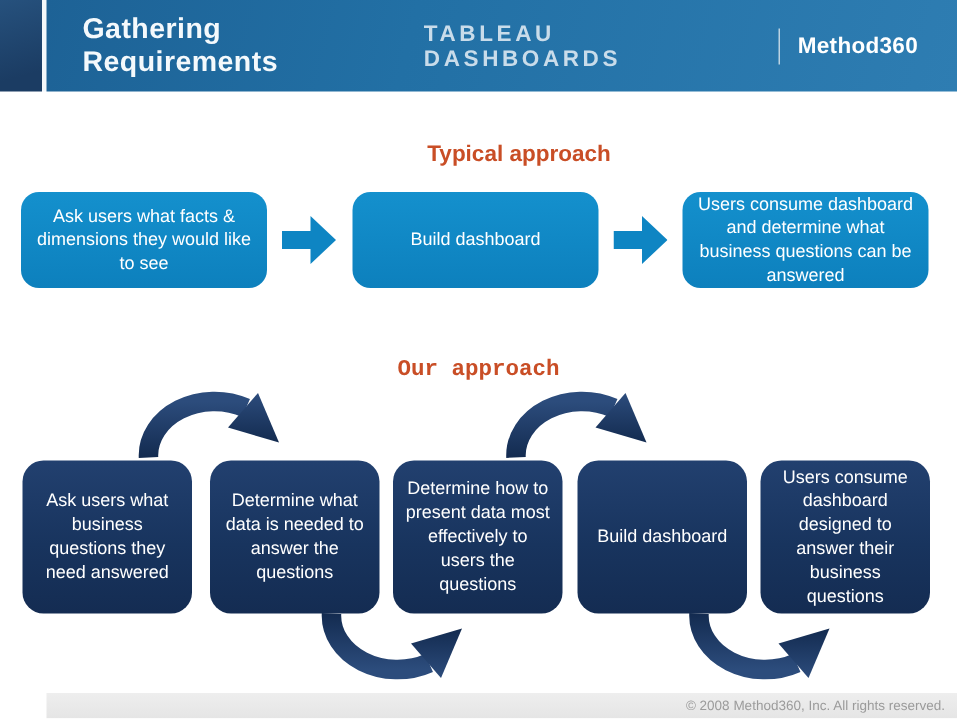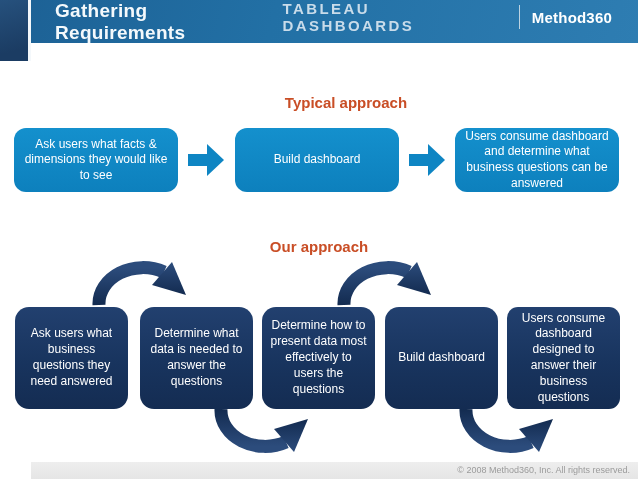--- a/index.html
+++ b/index.html
@@ -10,38 +10,38 @@
   }
 
   
   .hdr { position:absolute; left:0; top:0; width:638px; height:61px; }
   .hdr-left {
     position:absolute; left:0; top:0; width:28px; height:61px;
     background:linear-gradient(165deg,#26517d 0%,#1b3c63 80%);
   }
   .hdr-divider { position:absolute; left:28px; top:0; width:3px; height:61px; background:#f4f8fb; }
   .hdr-main {
-    position:absolute; left:31px; top:0; width:607px; height:43px;
+    position:absolute; left:31px; top:0; width:607px; height:61px;
     background:linear-gradient(105deg,#1d6296 0%,#2270a5 40%,#2e7db2 100%);
-    display:flex; align-items:flex-start; justify-content:space-between;
+    display:flex; align-items:center; justify-content:space-between;
     padding:0 26px 0 24px;
   }
   .hdr-title { color:#f4f9fc; font-size:19px; font-weight:bold; letter-spacing:.3px; }
   .hdr-right { display:flex; align-items:center; gap:12px; }
   .hdr-tagline { color:#c9dcea; font-size:15px; letter-spacing:2.4px; font-weight:bold; }
   .hdr-vline { width:1px; height:24px; background:#bcd3e2; }
   .hdr-brand { color:#ffffff; font-size:15px; font-weight:bold; letter-spacing:.2px; }
 
   
   .sec-heading {
     position:absolute; left:0; width:638px; text-align:center;
     color:#c94e26; font-size:15px; font-weight:bold;
   }
   .sec-heading.typical { top:94px;margin-left:27px; }
-  .sec-heading.our { top:238px; }
+  .sec-heading.our { top:238px;font-family:Liberation Mono, monospace; }
 
   
   .blue-box {
     position:absolute; top:128px; height:64px; width:164px;
     background:linear-gradient(180deg,#1490cd 0%,#0d80bd 100%);
     border-radius:12px; color:#ffffff; font-size:12px; line-height:1.3;
     display:flex; align-items:center; justify-content:center; text-align:center;
     padding:4px 10px;
   }
   .blue-box.b1 { left:14px; }
@@ -56,21 +56,21 @@
     position:absolute; top:307px; height:102px; width:113px;
     background:linear-gradient(180deg,#22406f 0%,#18345e 55%,#142c52 100%);
     border-radius:14px; color:#ffffff; font-size:12px; line-height:1.32;
     display:flex; align-items:center; justify-content:center; text-align:center;
     padding:4px 8px;
   }
   .navy-box.n1 { left:15px; }
   .navy-box.n2 { left:140px;text-align:center; }
   .navy-box.n3 { left:262px; }
   .navy-box.n4 { left:385px; }
-  .navy-box.n5 { left:507px;border-radius:11px; }
+  .navy-box.n5 { left:507px; }
 
   .curve { position:absolute; width:110px; height:48px; }
   .curve.top1 { left:92px;  top:259px; }
   .curve.top2 { left:337px; top:259px; }
   .curve.bot1 { left:214px; top:407px; transform:scaleY(-1); }
   .curve.bot2 { left:459px; top:407px; transform:scaleY(-1); }
 
   
   .footer {
     position:absolute; left:31px; top:462px; width:607px; height:17px;

